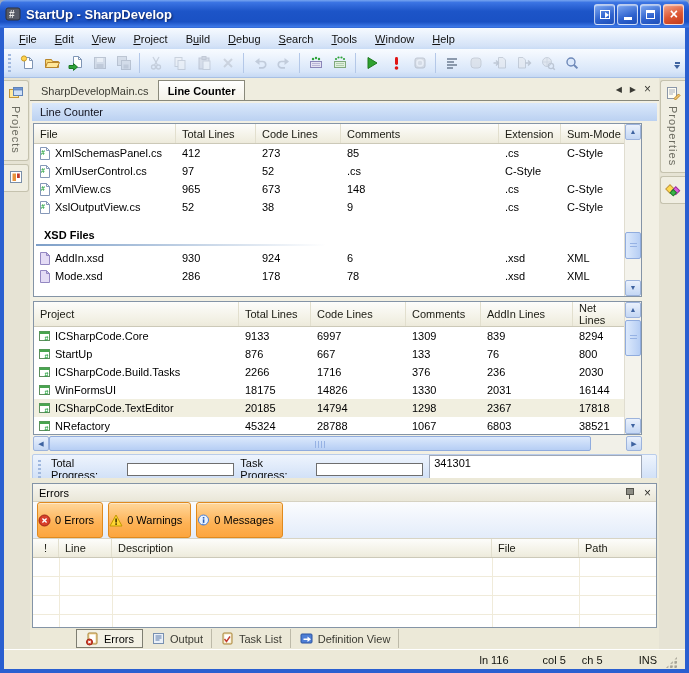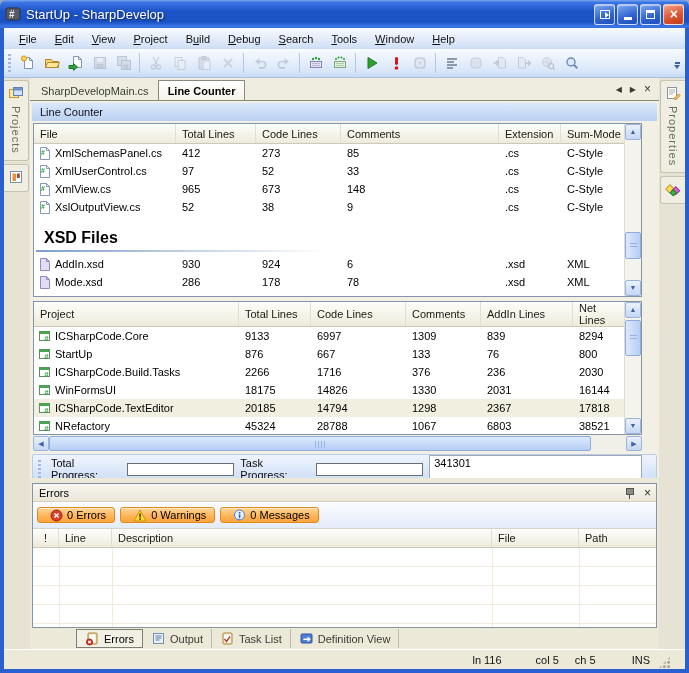--- a/index.html
+++ b/index.html
@@ -1,21 +1,21 @@
 <!DOCTYPE html>
 <html><head>
 <meta charset="utf-8">
 <style>
 *{margin:0;padding:0;box-sizing:border-box;font-family:"Liberation Sans","DejaVu Sans",sans-serif}
 html,body{background:#9AA8BF}
 .window{width:689px;height:673px;display:flex;flex-direction:column;border-radius:6px 6px 0 0;overflow:hidden;position:relative}
 
 .titlebar{flex:0 0 28px;display:flex;align-items:center;gap:5px;padding:0 5px;
  background:linear-gradient(180deg,#77A5F0 0%,#3B74E3 9%,#1D55C8 40%,#1A51C4 78%,#3E79E8 96%,#2E63CE 100%)}
-.title{color:#fff;font-weight:normal;font-size:13px;flex:1;text-shadow:1px 1px 2px rgba(10,24,70,.85);white-space:nowrap;overflow:hidden}
+.title{color:#fff;font-weight:bold;font-size:13px;flex:1;text-shadow:1px 1px 2px rgba(10,24,70,.85);white-space:nowrap;overflow:hidden}
 .winbtns{display:flex;gap:2px}
 .wb{width:21px;height:21px;border-radius:3px;border:1px solid rgba(255,255,255,.7);display:flex;align-items:center;justify-content:center;
  background:linear-gradient(160deg,#7FA9F2,#2E62CE 60%,#1E4FB8);box-shadow:inset 0 1px 1px rgba(255,255,255,.5)}
 .wb-red{background:linear-gradient(160deg,#F2A48C,#DD5632 55%,#C23C1C)}
 .gl-min{width:8px;height:3px;background:#fff;margin-top:9px}
 .gl-max{width:9px;height:9px;border:1px solid #fff;border-top:3px solid #fff}
 .gl-close{color:#fff;font-weight:bold;font-size:14px;line-height:1}
 .gl-deploy{width:10px;height:9px;border:1px solid #fff;position:relative}
 .gl-deploy::after{content:"";position:absolute;right:-3px;top:1px;border:3px solid transparent;border-left:4px solid #fff}
 
@@ -62,21 +62,21 @@
 .tbl-head{flex:0 0 20px;display:grid;background:linear-gradient(#FDFDFB,#F1EFE2 80%,#EDEADB);border-bottom:1px solid #CCC9B8}
 .t1 .tbl-head,.t1 .trow,.t1 .sliver{grid-template-columns:142px 80px 85px 158px 62px 1fr}
 .t2 .tbl-head,.t2 .trow,.t2 .sliver{grid-template-columns:205px 72px 95px 75px 92px 1fr}
 .hcell{display:flex;align-items:center;padding-left:6px;font-size:11px;color:#1A1A12;border-right:1px solid #E2DFCE}
 .hcell:last-child{border-right:none}
 .trow{height:18px;display:grid;align-items:center;font-size:11px;color:#000}
 .trow>div{padding-left:6px;white-space:nowrap;overflow:hidden}
 .trow .c0{display:flex;align-items:center;gap:3px;padding-left:4px}
 .trow.hl{background:#F1EFE0}
 .gsp{height:6px}
-.ghead{font-weight:bold;font-size:16px;padding:7px 0 0 10px;color:#000}
+.ghead{font-weight:bold;font-size:11px;padding:7px 0 0 10px;color:#000}
 .gline{height:2px;margin:3px 0 3px 2px;width:290px;background:linear-gradient(90deg,#7D9FC8,rgba(255,255,255,0))}
 
 .vscroll{flex:0 0 17px;background:#F4F3EC;border-left:1px solid #E0DDD0;position:relative}
 .sbtn{position:absolute;left:0;width:16px;height:16px;background:linear-gradient(#EAF1FC,#C4D7F4);border:1px solid #9CB3DC;border-radius:2px;color:#3E63A0;font-size:7px;line-height:14px;text-align:center}
 .sb-up{top:0}.sb-dn{bottom:0}
 .vthumb{position:absolute;left:0;width:16px;background:linear-gradient(90deg,#DCE9FC,#B6CEF4);border:1px solid #90ACDE;border-radius:2px}
 .vthumb::after{content:"";position:absolute;left:4px;top:50%;margin-top:-3px;width:7px;height:6px;background:repeating-linear-gradient(180deg,#96B2E4 0 1px,rgba(0,0,0,0) 1px 3px)}
 .t1 .vthumb{top:108px;height:27px}
 .t2 .vthumb{top:18px;height:36px}
 .hscroll{flex:0 0 15px;margin:1px 17px 0 3px;position:relative;background:#F1F0E8}
@@ -92,35 +92,35 @@
 .splitter{flex:0 0 5px;background:#ECE9D8}
 
 .errors{flex:0 0 145px;margin:0 2px;background:#fff;border:1px solid #8494A6;display:flex;flex-direction:column;min-height:0}
 .ep-header{flex:0 0 18px;background:linear-gradient(#F7F6F0,#EAE7D8);display:flex;align-items:center;padding:0 5px 0 6px;font-size:11px;border-bottom:1px solid #D6D2C2;color:#000}
 .ep-title{flex:1}
 .pin{position:relative;width:11px;height:12px;display:inline-block}
 .pin::before{content:"";position:absolute;left:2px;top:1px;width:6px;height:5px;background:#8D8D85;border:1px solid #55554E}
 .pin::after{content:"";position:absolute;left:5px;top:8px;width:1px;height:4px;background:#55554E}
 .ep-x{font-size:12px;color:#30302C;margin-left:9px;line-height:1}
 .ep-toolbar{flex:0 0 27px;display:flex;align-items:center;gap:5px;padding:0 4px;background:linear-gradient(#FBFCFE,#E3ECFA);border-bottom:1px solid #D8D4C4}
-.fbtn{height:16px;display:flex;align-items:center;gap:4px;padding:0 8px 0 12px;font-size:11px;color:#000;
+.fbtn{height:36px;display:flex;align-items:center;gap:4px;padding:0 8px 0 0;font-size:11px;color:#000;
  border:1px solid #E08A1E;border-radius:3px;background:linear-gradient(#FFD79B,#FEB255 60%,#FCA53E);box-shadow:inset 0 1px 0 #FFE9C8}
 .ep-gridhead{flex:0 0 19px;display:grid;grid-template-columns:26px 53px 380px 87px 1fr;background:linear-gradient(#FDFDFB,#F1EFE2 80%,#EDEADB);border-bottom:1px solid #CCC9B8}
 .ep-gridhead .hcell.cx{padding-left:0;justify-content:center}
 .ep-body{flex:1;
  background-image:linear-gradient(#F0EBDA,#F0EBDA),linear-gradient(#F0EBDA,#F0EBDA),linear-gradient(#F0EBDA,#F0EBDA),linear-gradient(#F0EBDA,#F0EBDA),repeating-linear-gradient(180deg,rgba(0,0,0,0) 0 18px,#F0EBDA 18px 19px);
  background-repeat:no-repeat,no-repeat,no-repeat,no-repeat,repeat;
  background-size:1px 100%,1px 100%,1px 100%,1px 100%,100% 19px;
  background-position:26px 0,79px 0,459px 0,546px 0,0 0}
 
 .padtabs{flex:0 0 21px;display:flex;align-items:center;padding-left:46px;background:#ECE9D8}
 .pad-tab{display:flex;align-items:center;gap:4px;font-size:11px;color:#3A3A32;padding:2px 8px;border-right:1px solid #BDBAA9;height:19px}
 .pad-tab.active{border:1px solid #7E7E72;background:#F2F0E4;color:#000}
 
-.statusbar{flex:0 0 20px;background:#ECE9D8;border-top:1px solid #FFFFFF;display:flex;align-items:center;justify-content:flex-end;font-size:11px;color:#14140E;padding-right:14px}
+.statusbar{flex:0 0 20px;background:#ECE9D8;border-top:1px solid #FFFFFF;display:flex;align-items:center;justify-content:flex-end;font-size:11px;color:#14140E;padding-right:7px}
 .sfield{white-space:nowrap}
 .sfield.f0{margin-right:34px}.sfield.f1{margin-right:16px}.sfield.f2{margin-right:36px}.sfield.f3{margin-right:8px}
 .rgrip{width:13px;height:13px;align-self:flex-end;
  background-image:radial-gradient(circle at 2px 2px,#A5A295 1.3px,rgba(0,0,0,0) 1.6px);background-size:4.3px 4.3px;
  clip-path:polygon(100% 0,100% 100%,0 100%)}
 .ic{display:inline-flex;align-items:center;justify-content:center}
 </style>
 </head>
 <body>
 
@@ -434,21 +434,20 @@
                         <svg width="14" height="15" viewBox="0 0 14 15" xmlns="http://www.w3.org/2000/svg">
                           <path d="M2.5 1.5h6l3 3v9h-9z" fill="#fff" stroke="#8598B8"></path>
                           <path d="M8.5 1.5v3h3" fill="none" stroke="#8598B8"></path>
                           <text x="3" y="9" font-size="7" font-weight="bold" fill="#23A13C">#</text>
                         </svg>
                       </span>
                       <span>XmlUserControl.cs</span>
                     </div>
                     <div class="cell">97</div>
                     <div class="cell">52</div>
-                    <div class="cell">33</div>
                     <div class="cell">.cs</div>
                     <div class="cell">C-Style</div>
                   </div>
                   <div class="trow">
                     <div class="c0 cell">
                       <span class="ic">
                         <svg width="14" height="15" viewBox="0 0 14 15" xmlns="http://www.w3.org/2000/svg">
                           <path d="M2.5 1.5h6l3 3v9h-9z" fill="#fff" stroke="#8598B8"></path>
                           <path d="M8.5 1.5v3h3" fill="none" stroke="#8598B8"></path>
                           <text x="3" y="9" font-size="7" font-weight="bold" fill="#23A13C">#</text>

